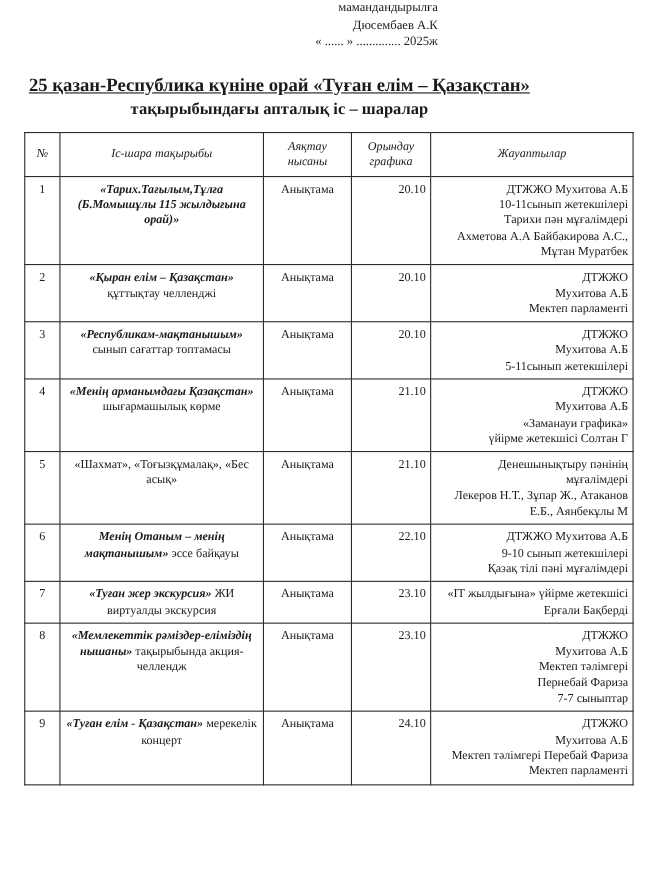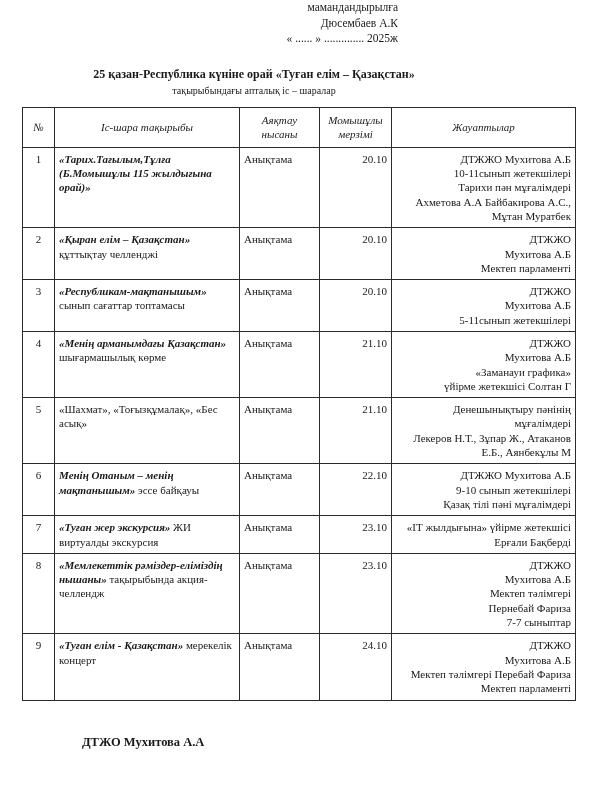--- a/index.html
+++ b/index.html
@@ -31,28 +31,30 @@
   }
   .approval div {
     white-space: nowrap;
   }
   .title-block {
     text-align: center;
     margin-top: 20px;
     margin-bottom: 10px;
   }
   .title-main {
-    font-size: 12px;
+    font-size: 17px;
     font-weight: bold;
     line-height: 1.3;
+    text-decoration: underline;
   }
   .title-sub {
-    font-size: 10px;
+    font-size: 15px;
     line-height: 1.3;
     margin-top: 2px;
+    font-weight: bold;
   }
   table.plan {
     border-collapse: collapse;
     width: 553px;
     margin: 6px auto 0 auto;
     table-layout: fixed;
   }
   table.plan th, table.plan td {
     border: 1px solid #2b2b2b;
     vertical-align: top;
@@ -73,24 +75,24 @@
   .col-form { width: 80px; }
   .col-date { width: 72px; }
   .col-resp { width: 184px; }
 
   td.c-no {
     text-align: center;
     vertical-align: top;
     padding-top: 5px;
   }
   td.c-topic {
-    text-align: left;
+    text-align: center;
   }
   td.c-form {
-    text-align: left;
+    text-align: center;
     padding-top: 5px;
   }
   td.c-date {
     text-align: right;
     padding-top: 5px;
   }
   td.c-resp {
     text-align: right;
   }
   .bi {
@@ -129,21 +131,21 @@
       <col class="col-topic">
       <col class="col-form">
       <col class="col-date">
       <col class="col-resp">
     </colgroup>
     <thead>
       <tr>
         <th>№</th>
         <th>Іс-шара тақырыбы</th>
         <th>Аяқтау нысаны</th>
-        <th>Момышұлы мерзімі</th>
+        <th>Орындау графика</th>
         <th>Жауаптылар</th>
       </tr>
     </thead>
     <tbody id="plan-body">
         <tr>
           <td class="c-no">1</td>
           <td class="c-topic"><span class="bi">«Тарих.Тағылым,Тұлға (Б.Момышұлы 115 жылдығына орай)»</span></td>
           <td class="c-form">Анықтама</td>
           <td class="c-date">20.10</td>
           <td class="c-resp">
@@ -242,15 +244,14 @@
           <td class="c-resp">
             <span class="rl">ДТЖЖО</span>
             <span class="rl">Мухитова А.Б</span>
             <span class="rl">Мектеп тәлімгері Перебай Фариза</span>
             <span class="rl">Мектеп парламенті</span>
           </td>
         </tr>
       </tbody>
   </table>
 
-  <div class="footer-sign">ДТЖО   Мухитова А.А</div>
 
 </div>
 
 </body></html>

